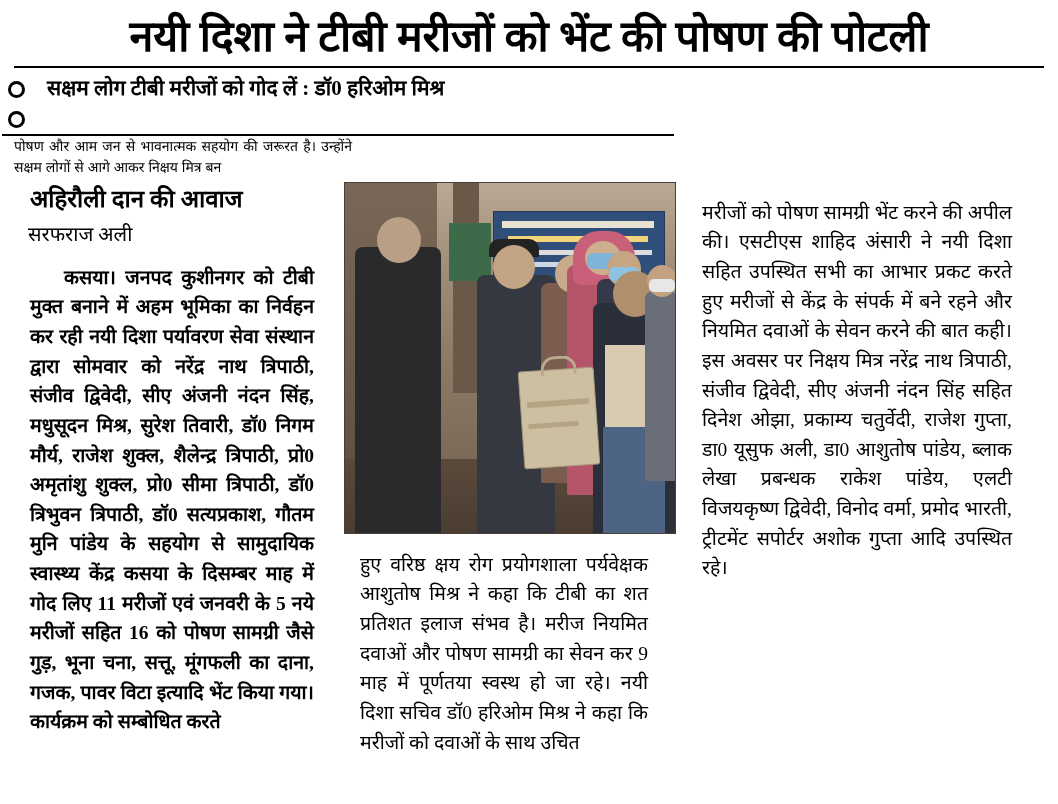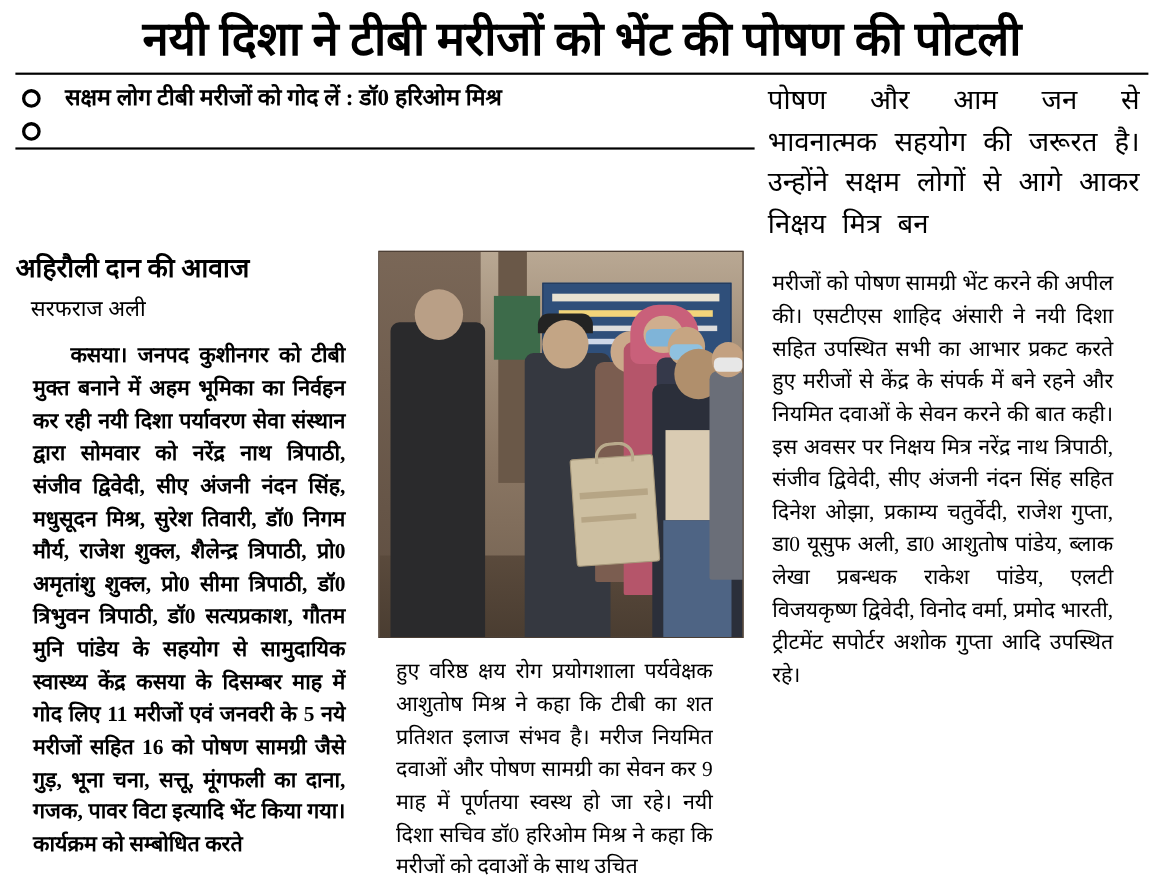--- a/index.html
+++ b/index.html
@@ -31,21 +31,22 @@
     margin: 14px 16px 2px 16px;
     color: #000;
   }
   .headline-rule {
     border: none;
     border-top: 2.5px solid #000;
     margin: 6px 14px 6px 14px;
   }
   .subhead-block {
     display: flex;
-    margin: 0 14px 0 14px;
+    margin: 0 14px 0 2px;
+    flex-direction: column;
   }
   .subhead-left {
     width: 672px;
     box-sizing: border-box;
     padding-right: 10px;
   }
   .bullet-row {
     display: flex;
     align-items: flex-start;
     margin-bottom: 1px;
@@ -75,22 +76,22 @@
     margin-left: 2px;
   }
   .subhead-rule {
     border: none;
     border-top: 2.5px solid #000;
     margin: 6px 0 0 0;
     width: 672px;
   }
   .right-col-top {
     width: 350px;
-    font-family: Liberation Mono, monospace;
-    font-size: 25px;
+    font-family: Liberation Sans, sans-serif;
+    font-size: 14px;
     line-height: 1.5;
     text-align: justify;
     text-justify: inter-word;
     color: #000;
     padding-left: 12px;
     box-sizing: border-box;
   }
   .body-area {
     display: flex;
     margin: 4px 14px 0 14px;
@@ -109,21 +110,21 @@
   }
   .col-right {
     width: 352px;
     padding-left: 10px;
   }
   .kicker {
     font-family: "Liberation Serif", serif;
     font-weight: bold;
     font-size: 24px;
     line-height: 1.25;
-    margin: 2px 0 6px 0;
+    margin: 2px 0 6px 16px;
     color: #000;
   }
   .byline {
     font-family: "Liberation Serif", serif;
     font-size: 20px;
     margin: 0 0 6px 14px;
     color: #000;
   }
   .para {
     font-family: "Liberation Serif", serif;

